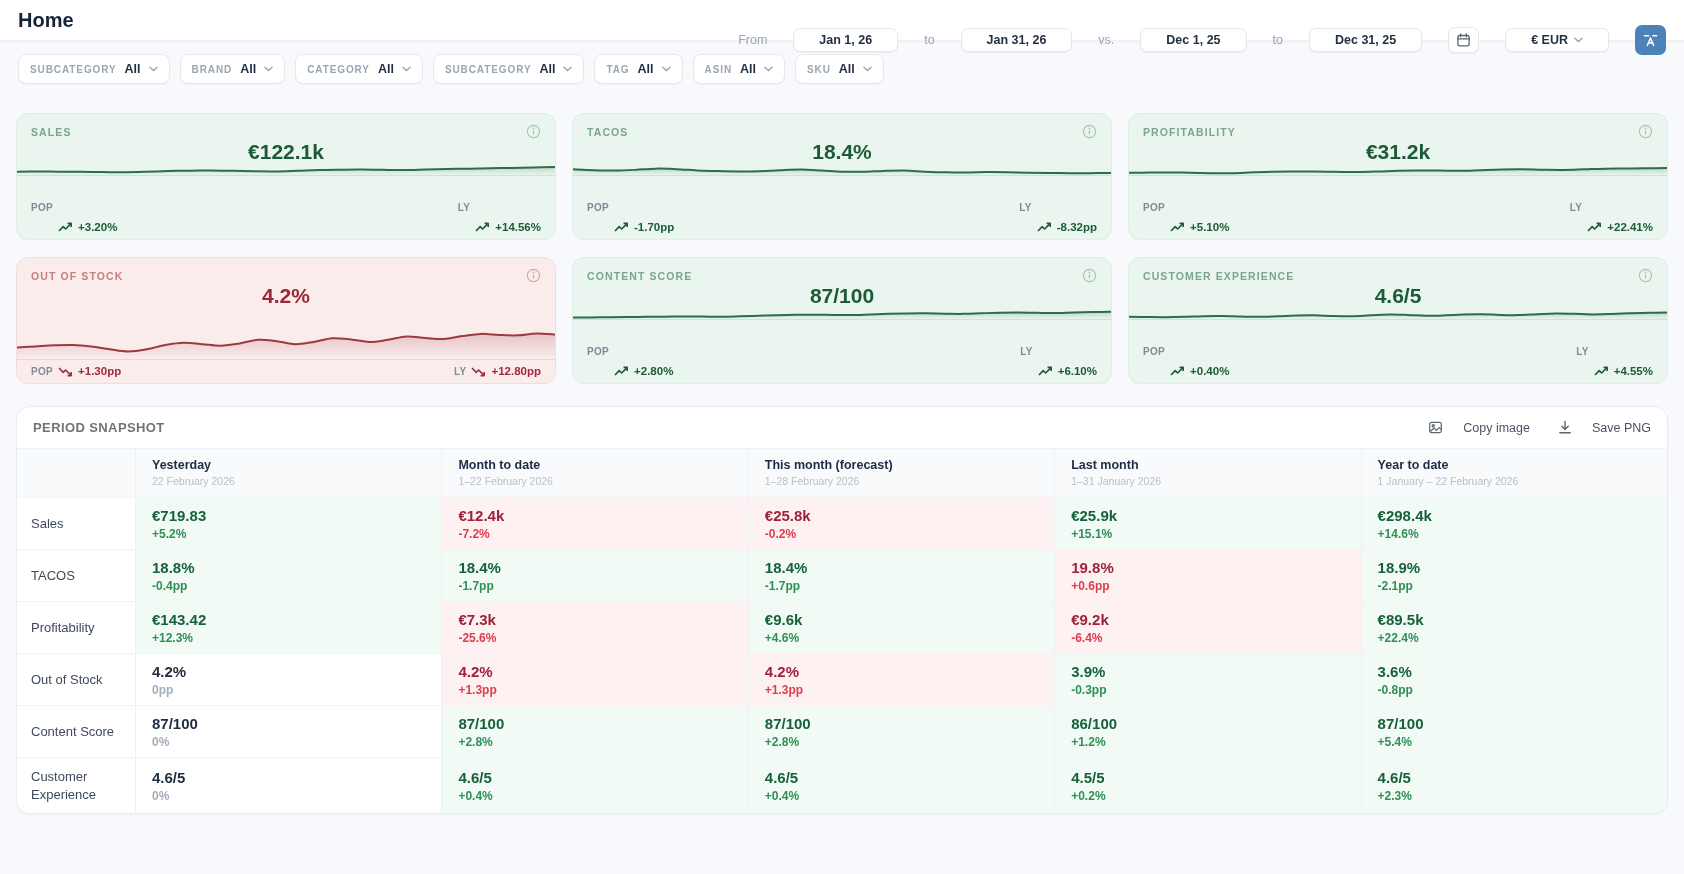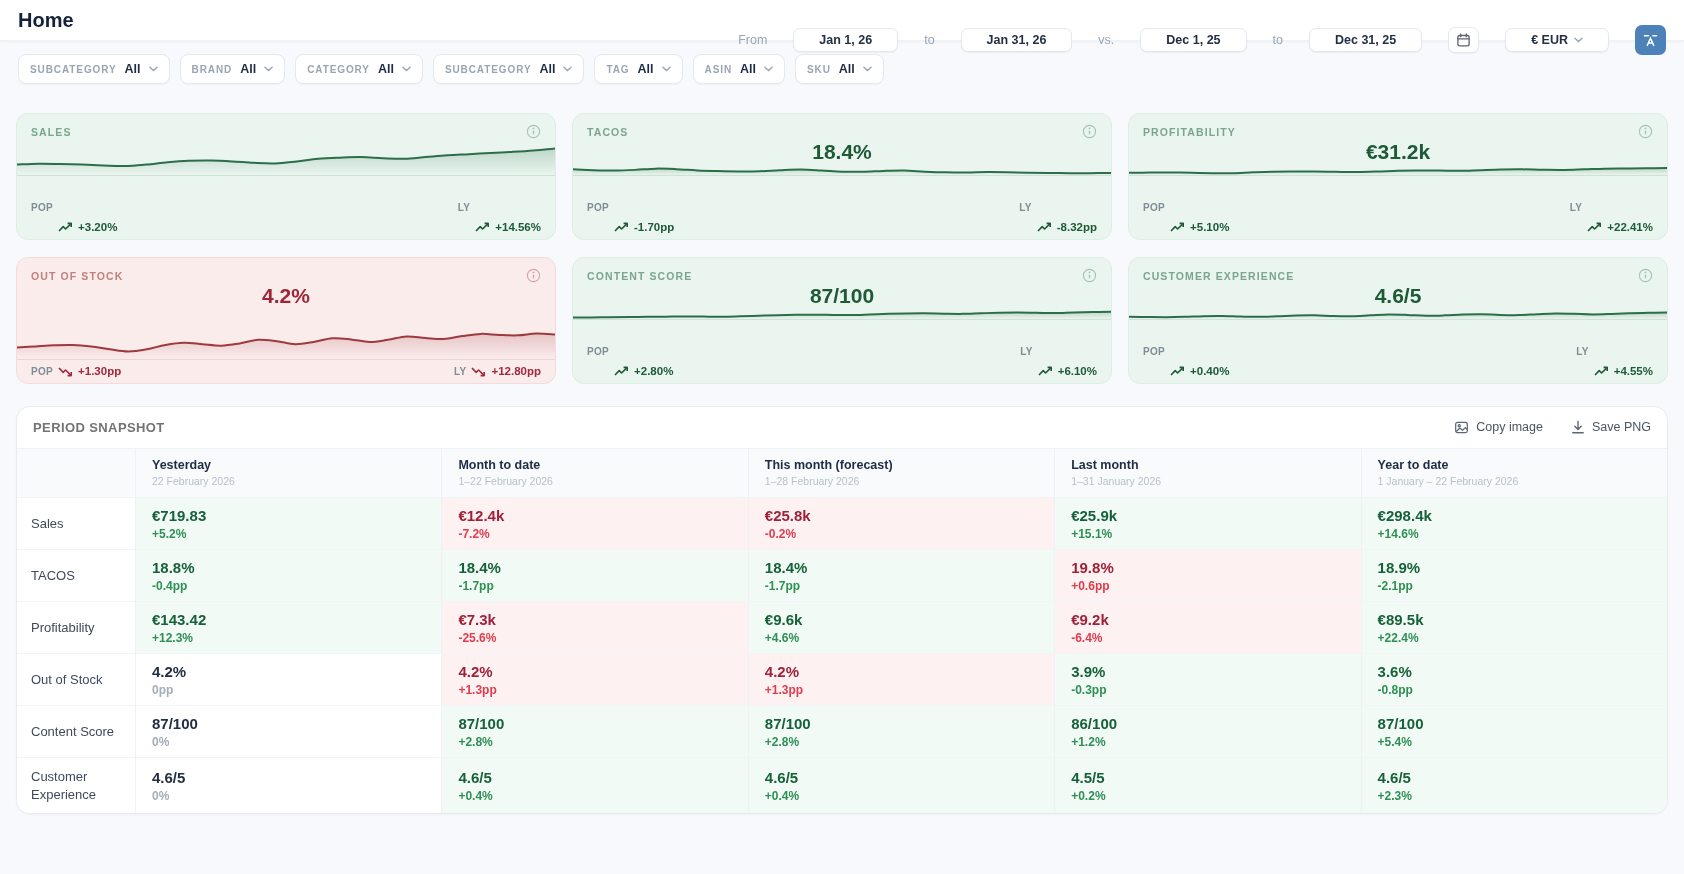--- a/index.html
+++ b/index.html
@@ -71,21 +71,21 @@
 
   
   .snapshot {
     margin:22px 16px 0; background:#fff; border:1px solid #e8ecf2;
     border-radius:14px; box-shadow:0 1px 2px rgba(23,34,58,.04); overflow:hidden;
   }
   .snap-head { display:flex; justify-content:space-between; align-items:center; padding:13px 16px; }
   .snap-title { font-size:13px; font-weight:700; letter-spacing:.4px; color:#737373; }
   .snap-actions { display:flex; gap:28px; }
   .text-btn {
-    display:flex; align-items:flex-start; gap:7px; font-size:12.5px; color:#4a5563;
+    display:flex; align-items:center; gap:20px; font-size:12.5px; color:#4a5563;
     background:none; border:none; cursor:pointer; font-family:inherit; padding:0;
   }
   .snap-table { display:grid; grid-template-columns:118px repeat(5,1fr); }
   .sh { background:#f8fafc; padding:9px 16px 10px; border-top:1px solid #eef1f5; }
   .sh-label { font-size:12.5px; font-weight:700; color:#1f2c45; }
   .sh-range { font-size:10.5px; color:#b9c0cb; margin-top:3px; }
   .vl { border-left:1px solid #eef1f5; }
   .rl {
     padding:10px 14px; font-size:13px; color:#3f4a5c; display:flex; align-items:center;
     border-top:1px solid #f1f4f8; line-height:1.35; background:#fff;
@@ -227,20 +227,21 @@
     <div class="kpi-head">
       <span class="kpi-title">SALES</span>
       <span class="info-icon">
           <svg width="15" height="15" viewBox="0 0 16 16">
             <circle cx="8" cy="8" r="6.5" fill="none" stroke="currentColor" stroke-width="1.2"></circle>
             <rect x="7.3" y="7" width="1.4" height="4.2" rx=".7" fill="currentColor"></rect>
             <circle cx="8" cy="4.7" r=".95" fill="currentColor"></circle>
           </svg>
         </span>
     </div>
+    <div class="kpi-value">€122.1k</div>
     <svg class="spark" viewBox="0 0 100 40" preserveAspectRatio="none">
         <defs>
           <linearGradient id="sg0" x1="0" y1="0" x2="0" y2="1">
             <stop offset="0" stop-color="#2c6e49" stop-opacity="0.22"></stop>
             <stop offset="1" stop-color="#2c6e49" stop-opacity="0"></stop>
           </linearGradient>
         </defs>
         <path d="M0.00,28.40C0.67,28.24 2.67,27.55 4.00,27.44C5.33,27.33 6.67,27.60 8.00,27.76C9.33,27.92 10.67,28.13 12.00,28.40C13.33,28.67 14.67,29.09 16.00,29.36C17.33,29.63 18.67,30.16 20.00,30.00C21.33,29.84 22.67,29.09 24.00,28.40C25.33,27.71 26.67,26.53 28.00,25.84C29.33,25.15 30.67,24.56 32.00,24.24C33.33,23.92 34.67,23.81 36.00,23.92C37.33,24.03 38.67,24.45 40.00,24.88C41.33,25.31 42.67,26.11 44.00,26.48C45.33,26.85 46.67,27.39 48.00,27.12C49.33,26.85 50.67,25.73 52.00,24.88C53.33,24.03 54.67,22.69 56.00,22.00C57.33,21.31 58.67,21.04 60.00,20.72C61.33,20.40 62.67,19.97 64.00,20.08C65.33,20.19 66.67,21.04 68.00,21.36C69.33,21.68 70.67,22.21 72.00,22.00C73.33,21.79 74.67,20.72 76.00,20.08C77.33,19.44 78.67,18.69 80.00,18.16C81.33,17.63 82.67,17.31 84.00,16.88C85.33,16.45 86.67,16.03 88.00,15.60C89.33,15.17 90.67,14.80 92.00,14.32C93.33,13.84 94.67,13.36 96.00,12.72C97.33,12.08 99.33,10.85 100.00,10.48L100,40L0,40Z" fill="url(#sg0)"></path>
         <path d="M0.00,28.40C0.67,28.24 2.67,27.55 4.00,27.44C5.33,27.33 6.67,27.60 8.00,27.76C9.33,27.92 10.67,28.13 12.00,28.40C13.33,28.67 14.67,29.09 16.00,29.36C17.33,29.63 18.67,30.16 20.00,30.00C21.33,29.84 22.67,29.09 24.00,28.40C25.33,27.71 26.67,26.53 28.00,25.84C29.33,25.15 30.67,24.56 32.00,24.24C33.33,23.92 34.67,23.81 36.00,23.92C37.33,24.03 38.67,24.45 40.00,24.88C41.33,25.31 42.67,26.11 44.00,26.48C45.33,26.85 46.67,27.39 48.00,27.12C49.33,26.85 50.67,25.73 52.00,24.88C53.33,24.03 54.67,22.69 56.00,22.00C57.33,21.31 58.67,21.04 60.00,20.72C61.33,20.40 62.67,19.97 64.00,20.08C65.33,20.19 66.67,21.04 68.00,21.36C69.33,21.68 70.67,22.21 72.00,22.00C73.33,21.79 74.67,20.72 76.00,20.08C77.33,19.44 78.67,18.69 80.00,18.16C81.33,17.63 82.67,17.31 84.00,16.88C85.33,16.45 86.67,16.03 88.00,15.60C89.33,15.17 90.67,14.80 92.00,14.32C93.33,13.84 94.67,13.36 96.00,12.72C97.33,12.08 99.33,10.85 100.00,10.48" fill="none" stroke="#2c6e49" stroke-width="2" vector-effect="non-scaling-stroke"></path>
       </svg>

